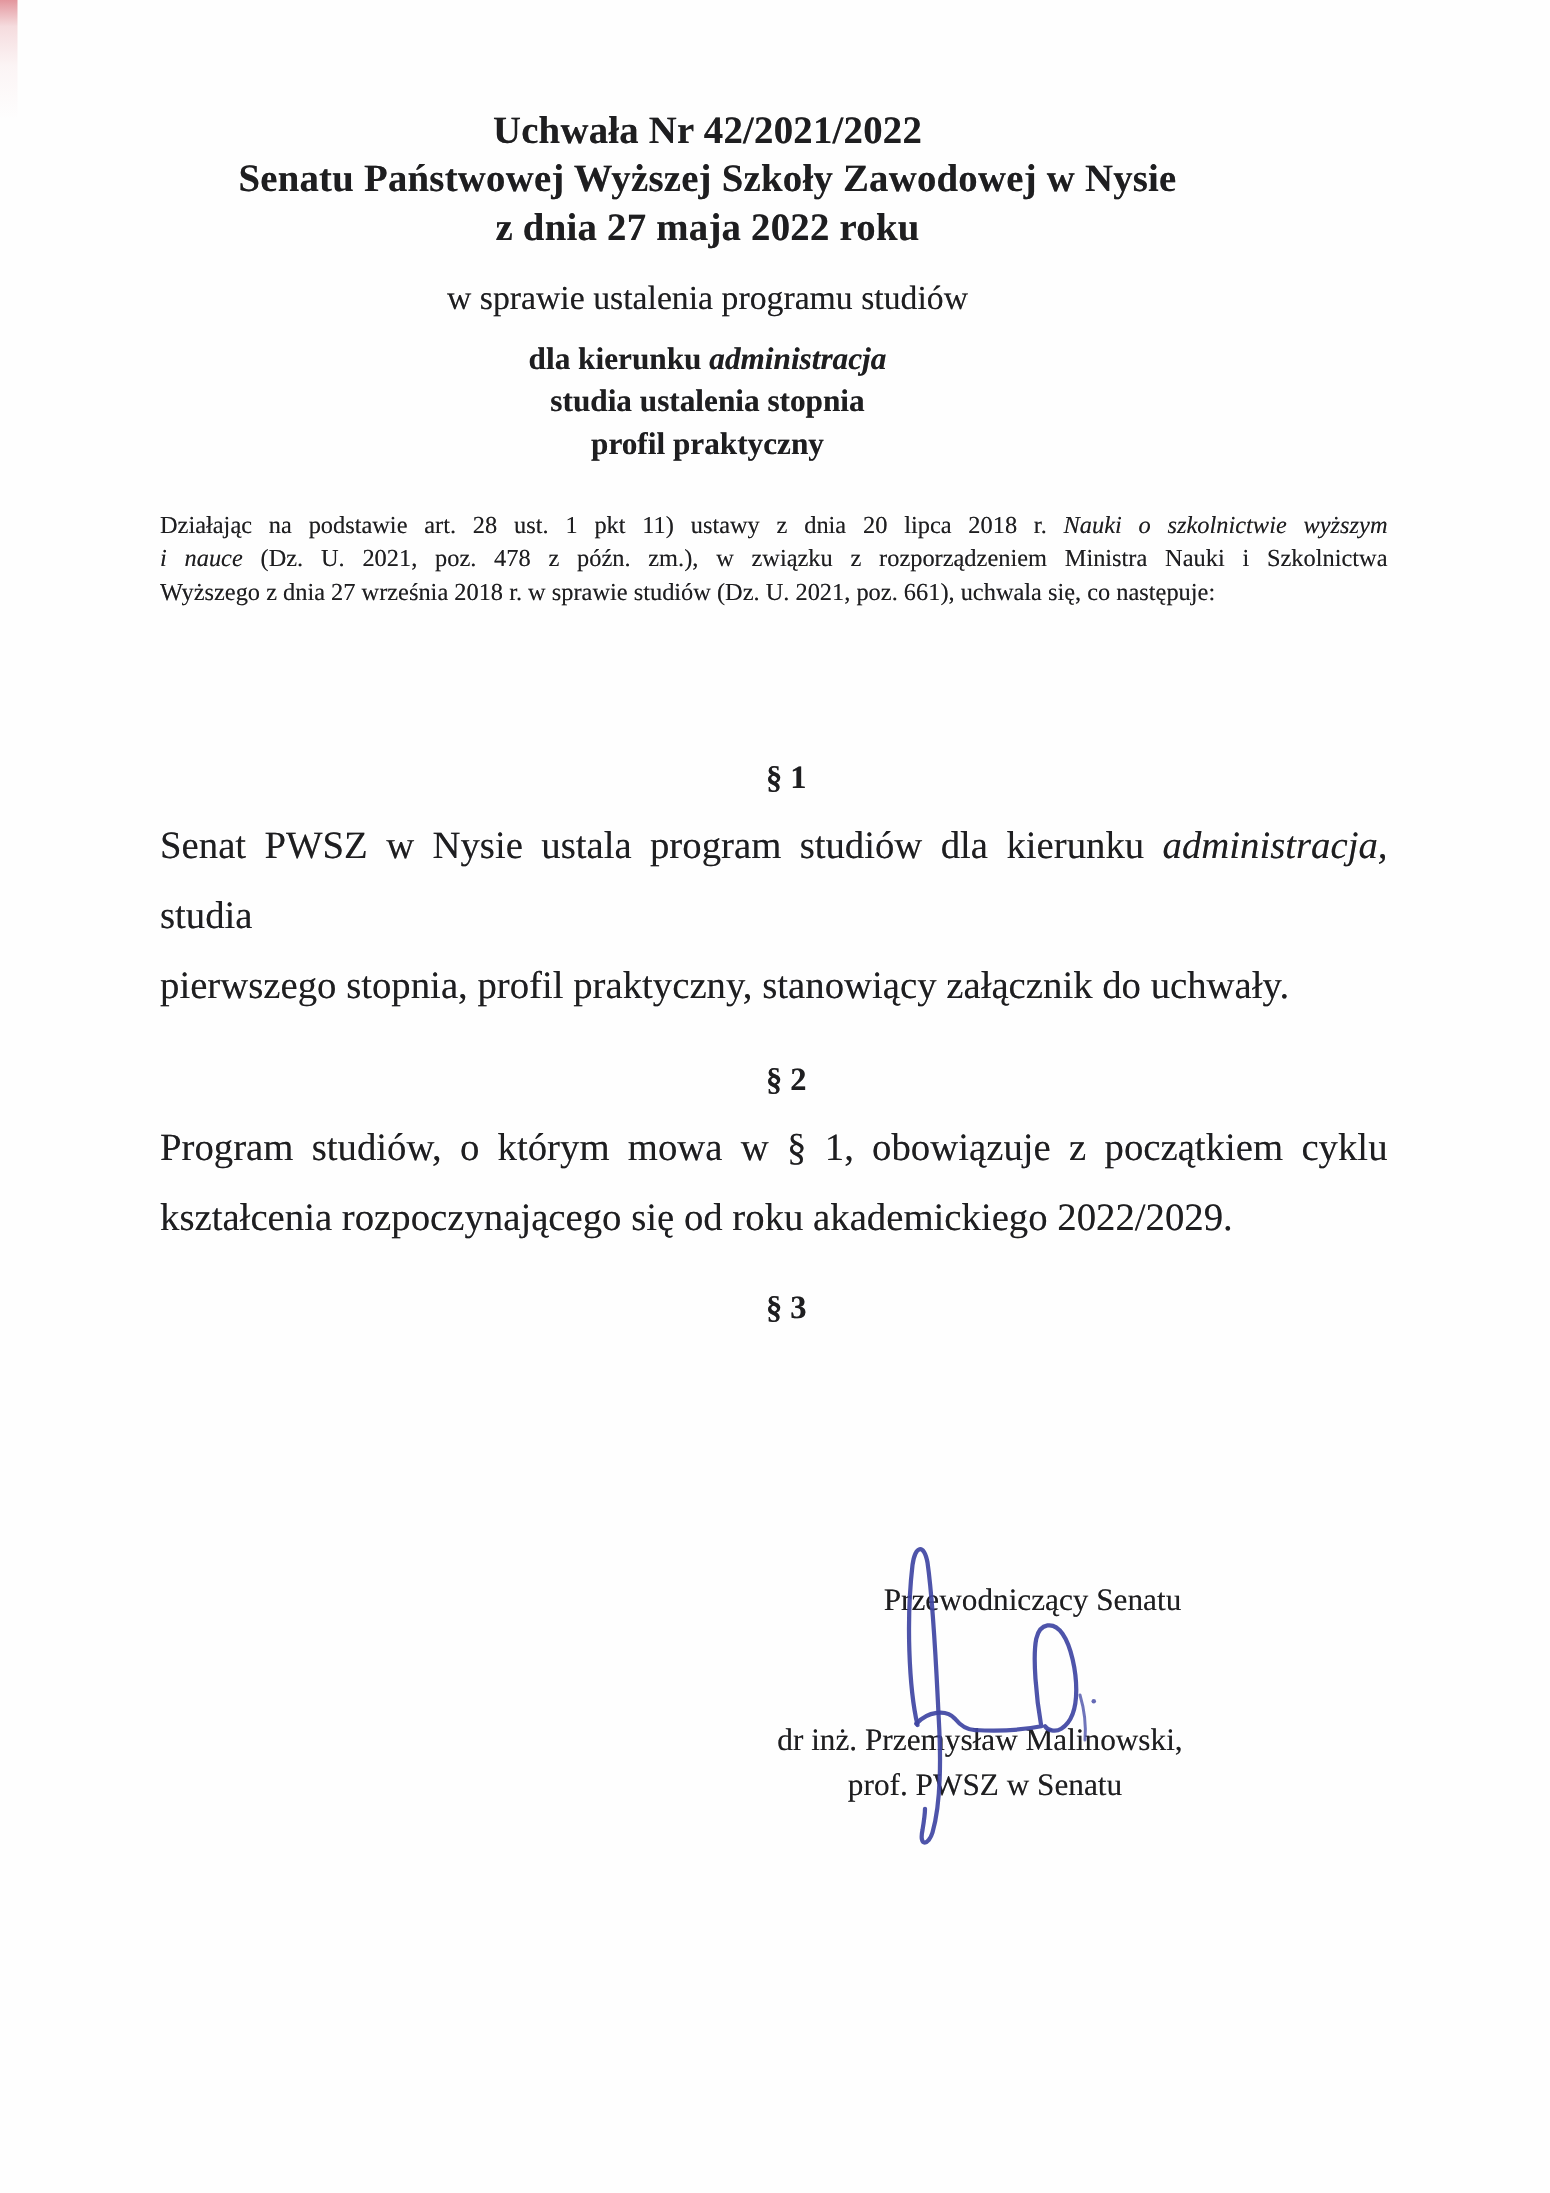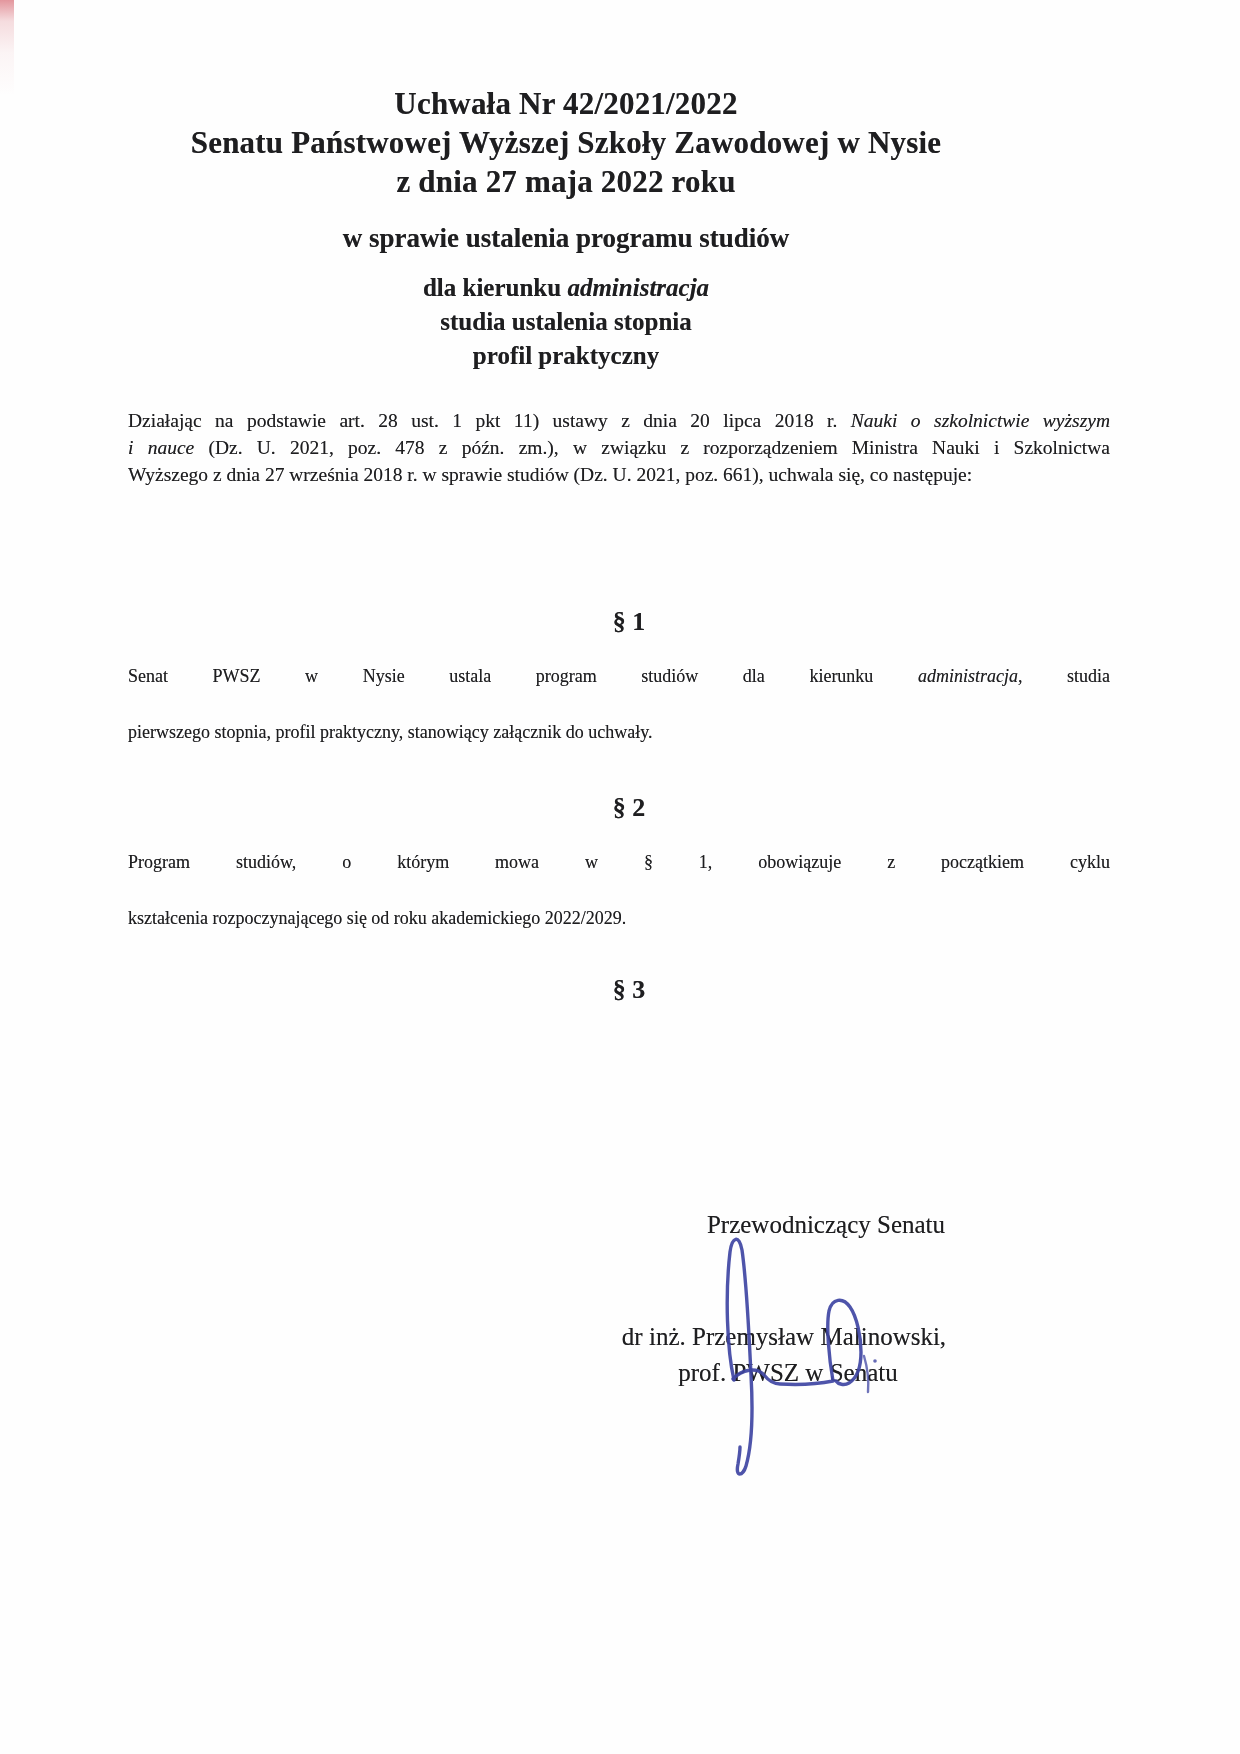--- a/index.html
+++ b/index.html
@@ -20,32 +20,32 @@
   .corner-mark{
     position:absolute;left:0;top:0;width:14px;height:96px;
     background:linear-gradient(to bottom,
       rgba(205,65,78,.55) 0%,
       rgba(205,65,78,.18) 22%,
       rgba(205,65,78,.05) 55%,
       rgba(205,65,78,0) 100%);
   }
   .doc-header{width:876px;padding-top:84px;}
   .t1{font-size:31px;line-height:39px;font-weight:bold;text-align:center;letter-spacing:.2px;}
-  .subject{font-size:27px;line-height:34px;font-weight:bold;text-align:center;margin-top:20px;}
+  .subject{font-size:27px;line-height:34px;font-weight:normal;text-align:center;margin-top:20px;}
   .kier{font-size:25px;line-height:34px;font-weight:bold;text-align:center;}
   .kier.first{margin-top:16px;}
   .i{font-style:italic;}
   .legal{margin:34px 0 0 0;font-size:19.5px;line-height:27px;}
   .legal .line{display:block;}
   .just{text-align:justify;text-align-last:justify;text-justify:inter-word;}
   .mark{font-size:26px;line-height:32px;font-weight:bold;text-align:center;transform:translateX(10px);}
   .m1{margin-top:118px;}
   .m2{margin-top:32px;}
   .m3{margin-top:28px;}
-  .sec-body{margin-top:10px;font-size:18px;line-height:56px;font-family:Liberation Serif, serif;}
+  .sec-body{margin-top:10px;font-size:31px;line-height:56px;font-family:Liberation Serif, serif;}
   .sec-body .bl{display:block;}
   .sig-block{width:400px;margin-left:476px;margin-top:202px;font-size:25px;text-align:center;}
   .sig-role{line-height:34px;transform:translateX(22px);}
   .sig-name{margin-top:77px;line-height:36px;transform:translateX(-20px);}
   .sig-aff{line-height:36px;transform:translateX(-16px);}
   .sig-svg{position:absolute;left:690px;top:1222px;pointer-events:none;}
 </style>
 </head>
 <body>
 

